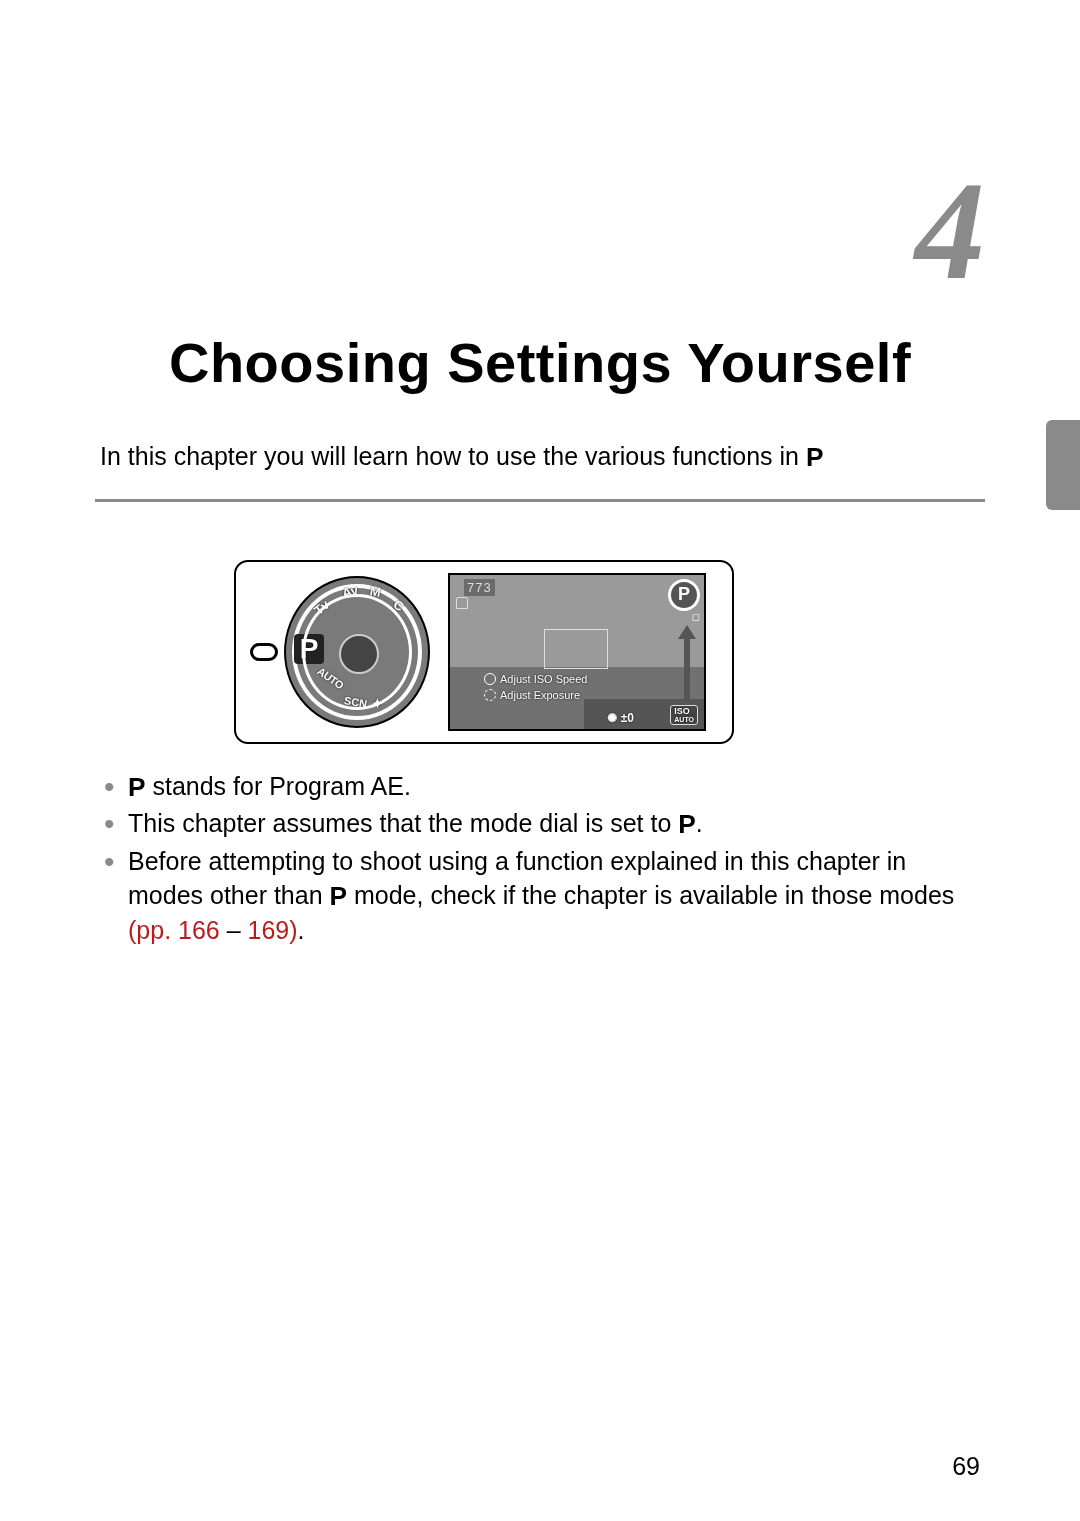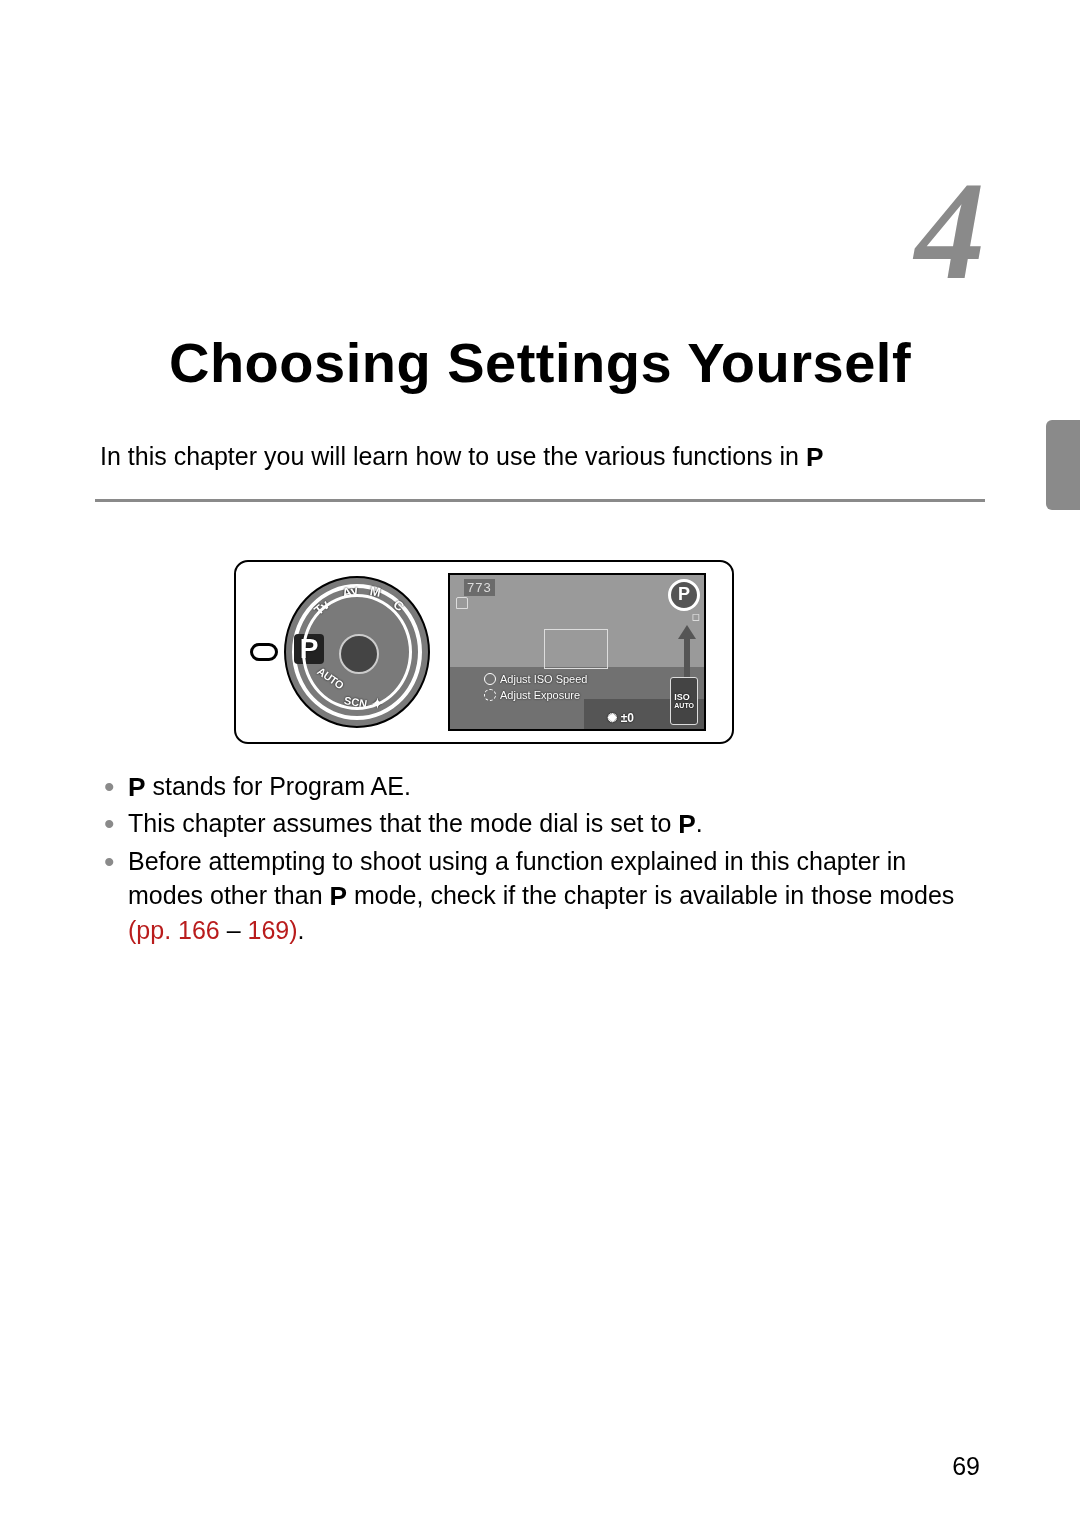--- a/index.html
+++ b/index.html
@@ -262,21 +262,21 @@
     font-size: 12px;
     font-weight: 700;
     text-shadow: 0 0 2px #000;
   }
   .lcd-bottom.ev { right: 70px; }
   .lcd-bottom.iso {
     right: 6px;
     background: #444;
     border: 1px solid #ddd;
     border-radius: 3px;
-    padding: 15px 3px;
+    padding: 1px 3px;
     font-size: 9px;
     line-height: 1;
   }
   .lcd-bottom.iso .small { display:block; font-size: 7px; }
 
   
   .bullets {
     position: absolute;
     top: 770px;
     left: 100px;

